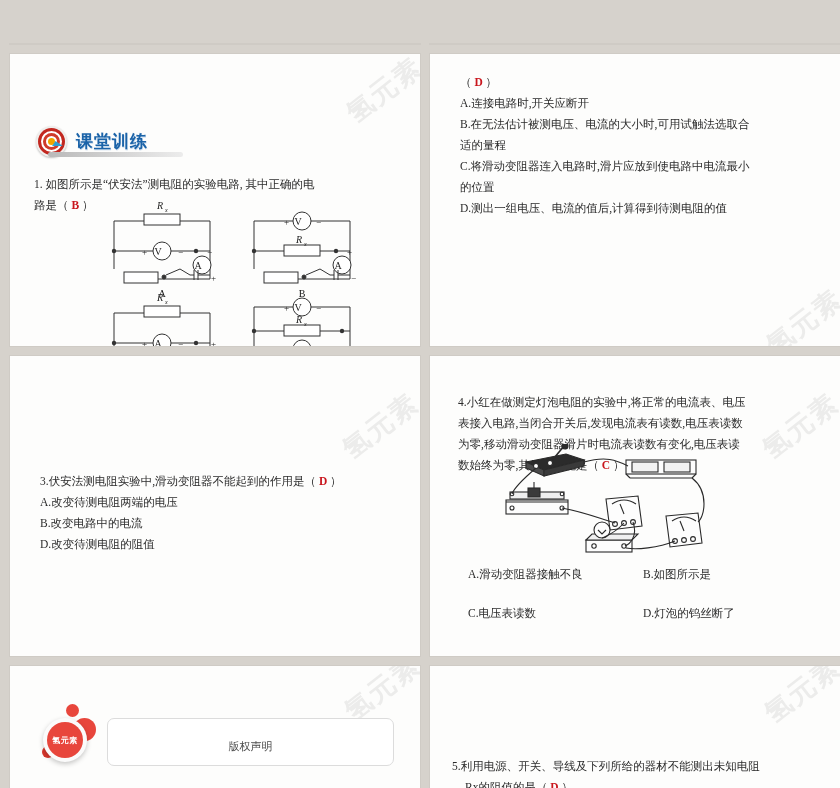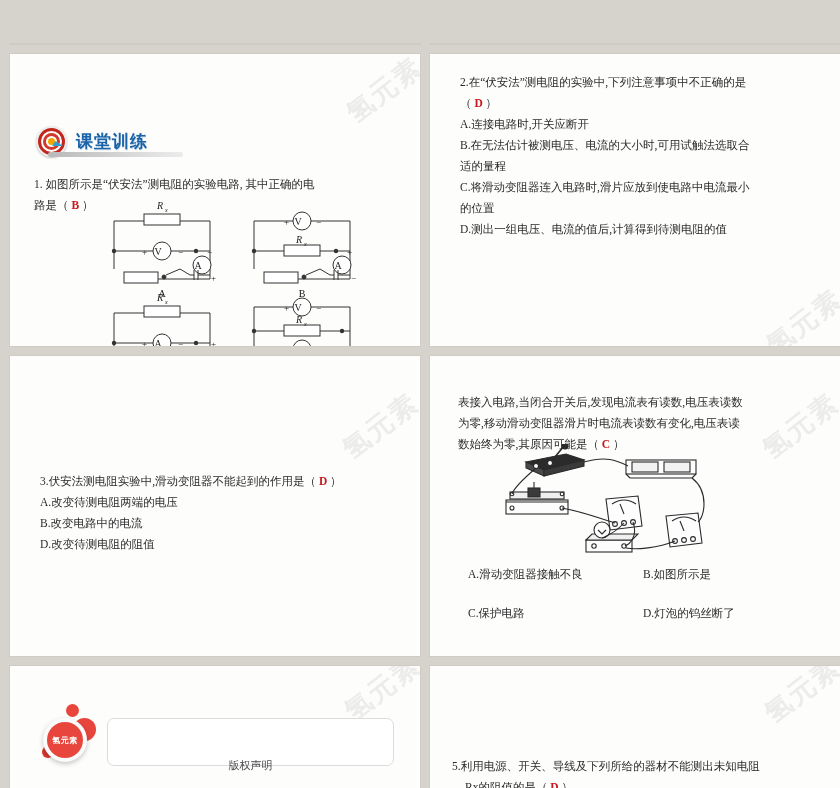--- a/index.html
+++ b/index.html
@@ -82,21 +82,21 @@
   .coin-out{position:absolute;left:3px;top:14px;width:44px;height:44px;border-radius:50%;
             background:#fbfbfb;box-shadow:0 2px 5px rgba(0,0,0,.22);}
   .coin-in{position:absolute;left:7px;top:18px;width:36px;height:36px;border-radius:50%;
            background:#e8463c;display:flex;align-items:center;justify-content:center;}
   .coin-in span{color:#fff;font-size:8px;font-family:"DejaVu Sans","Liberation Sans",sans-serif;
                 font-weight:bold;letter-spacing:0.5px;}
   .copyright-card{position:absolute;left:97px;top:52px;width:285px;height:46px;
                   border:1px solid #dcdcdc;border-radius:7px;background:#fff;}
   .copyright-card .t{position:absolute;left:0;right:0;top:20px;text-align:center;
                      font-size:11px;color:#4d4d4d;
-                     font-family:"DejaVu Sans","Liberation Sans",sans-serif;margin-top:19px;}
+                     font-family:"DejaVu Sans","Liberation Sans",sans-serif;}
 </style>
 </head>
 <body>
 
 <div class="grid">
 
   <div class="slide cut-top">
     <div style="position:absolute;left:0;top:-4px;width:100%;font-size:11px;color:#3a3a3a;">
       <span style="position:absolute;left:96px;">Rₓ</span>
       <span style="position:absolute;left:152px;">R₀</span>
@@ -227,21 +227,20 @@
       <text x="56" y="62" font-size="10" text-anchor="middle" font-family="Liberation Serif,serif" fill="#222">A</text>
       <text x="42" y="62" font-size="9" fill="#222">+</text>
       <text x="74" y="62" font-size="9" fill="#222">−</text>
       <text x="60" y="98" font-size="10" text-anchor="middle" font-family="Liberation Serif,serif" fill="#111">D</text>
     </svg>
   </div>
 
   <div class="slide">
     <div class="wm b">氢元素</div>
     <div class="qbox q" style="left:30px;top:18px;width:360px;">
-      <div>2.在“伏安法”测电阻的实验中,下列注意事项中不正确的是</div>
       <div>
         <span>（</span>
         <span class="ans">D</span>
         <span>）</span>
       </div>
       <div>A.连接电路时,开关应断开</div>
       <div>B.在无法估计被测电压、电流的大小时,可用试触法选取合</div>
       <div>适的量程</div>
       <div>C.将滑动变阻器连入电路时,滑片应放到使电路中电流最小</div>
       <div>的位置</div>
@@ -259,20 +258,21 @@
       </div>
       <div>A.改变待测电阻两端的电压</div>
       <div>B.改变电路中的电流</div>
       <div>D.改变待测电阻的阻值</div>
     </div>
   </div>
 
   <div class="slide">
     <div class="wm c">氢元素</div>
     <div class="qbox q" style="left:28px;top:36px;width:370px;">
+      <div>4.小红在做测定灯泡电阻的实验中,将正常的电流表、电压</div>
       <div>表接入电路,当闭合开关后,发现电流表有读数,电压表读数</div>
       <div>为零,移动滑动变阻器滑片时电流表读数有变化,电压表读</div>
       <div>
         <span>数始终为零,其原因可能是（</span>
         <span class="ans">C</span>
         <span>）</span>
       </div>
     </div>
 
     <svg style="position:absolute;left:58px;top:88px;" width="250" height="115" viewBox="0 0 250 115">
@@ -330,21 +330,21 @@
         <path d="M74 64 C96 68 110 74 127 79"></path>
         <path d="M136 79 C126 90 118 92 114 94"></path>
         <path d="M145 78 C150 92 142 100 137 102"></path>
         <path d="M187 97 C170 104 148 106 138 104"></path>
       </g>
     </svg>
 
     <div class="qbox opt-grid q" style="left:38px;top:208px;width:350px;">
       <div>A.滑动变阻器接触不良</div>
       <div>B.如图所示是</div>
-      <div>C.保护电路</div>
+      <div>C.电压表读数</div>
       <div>D.灯泡的钨丝断了</div>
     </div>
   </div>
 
   <div class="slide">
     <div class="wm" style="right:-6px;top:4px;">氢元素</div>
     <div class="logo-wrap">
       <div class="blob b1"></div>
       <div class="blob b2"></div>
       <div class="blob b3"></div>

